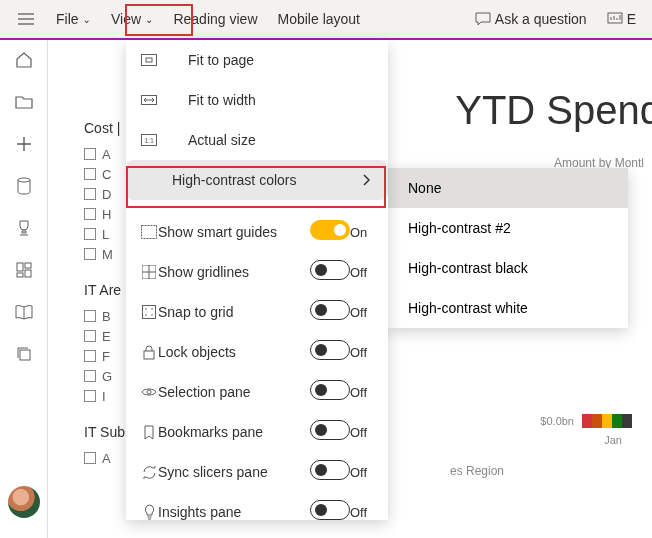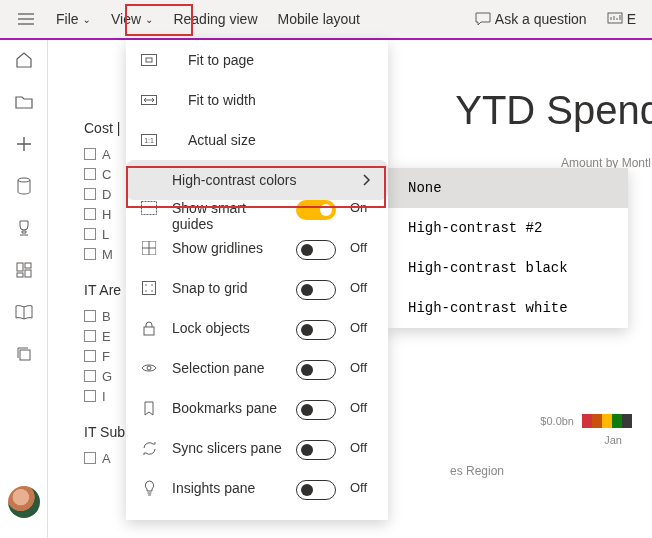--- a/index.html
+++ b/index.html
@@ -17,43 +17,43 @@
   .rail-icon { width: 20px; height: 20px; color: #605e5c; display: flex; align-items: center; justify-content: center; cursor: pointer; }
   .avatar { width: 32px; height: 32px; border-radius: 50%; background: radial-gradient(circle at 40% 35%, #e8b090 0 28%, #c47850 30% 48%, #2a5a3a 50% 100%); margin-top: auto; margin-bottom: 20px; cursor: pointer; }
 
   .canvas { position: absolute; left: 48px; top: 40px; right: 0; bottom: 0; background: #fff; }
   .filter-section { position: absolute; left: 36px; top: 80px; width: 150px; font-size: 13px; color: #323130; }
   .filter-title { font-size: 14px; margin-bottom: 8px; color: #323130; }
   .filter-item { display: flex; align-items: center; gap: 6px; height: 20px; color: #605e5c; font-size: 13px; }
   .chk { width: 12px; height: 12px; border: 1px solid #8a8886; background: #fff; flex-shrink: 0; }
   .section-gap { height: 18px; }
   .report-title { position: absolute; right: -10px; top: 48px; font-size: 40px; font-weight: 300; color: #323130; white-space: nowrap; }
-  .report-sub { position: absolute; right: 1px; top: 116px; font-size: 12px; color: #8a8886; white-space: nowrap; }
+  .report-sub { position: absolute; right: 8px; top: 116px; font-size: 12px; color: #8a8886; white-space: nowrap; }
   .chart-hint { position: absolute; right: 20px; bottom: 110px; display: flex; align-items: center; gap: 8px; font-size: 11px; color: #8a8886; }
   .mini-swatch { display: flex; height: 14px; }
   .mini-swatch span { width: 10px; height: 14px; }
   .region-hint { position: absolute; right: 148px; bottom: 60px; font-size: 12px; color: #8a8886; }
 
   .dropdown { position: absolute; left: 126px; top: 40px; width: 262px; background: #fff; box-shadow: 0 4px 14px rgba(0,0,0,0.18); z-index: 30; font-size: 14px; color: #323130; }
   .dd-item { height: 40px; display: flex; align-items: center; padding: 0 14px; gap: 30px; cursor: pointer; }
   .dd-item.hover { background: #e8e8e8; border-radius: 8px; }
   .dd-item.hc { justify-content: space-between; padding-right: 18px; }
   .dd-icon { width: 18px; height: 16px; display: flex; align-items: center; justify-content: center; color: #605e5c; flex-shrink: 0; }
   .dd-label { flex: 1; }
-  .dd-toggle-row { height: 40px; display: flex; align-items: flex-start; padding: 0 14px; gap: 14px; }
+  .dd-toggle-row { height: 40px; display: flex; align-items: flex-end; padding: 0 14px; }
   .toggle { width: 40px; height: 20px; border-radius: 10px; position: relative; flex-shrink: 0; }
   .toggle.on { background: #ffb900; }
   .toggle.off { background: #fff; border: 1px solid #323130; }
   .knob { width: 12px; height: 12px; border-radius: 50%; position: absolute; top: 50%; transform: translateY(-50%); }
   .toggle.on .knob { background: #fff; right: 4px; }
   .toggle.off .knob { background: #323130; left: 4px; }
   .tstate { width: 24px; font-size: 13px; color: #323130; text-align: left; }
 
   .submenu { position: absolute; left: 388px; top: 168px; width: 240px; background: #fff; box-shadow: 0 4px 14px rgba(0,0,0,0.18); z-index: 25; font-size: 14px; }
-  .sm-item { height: 40px; display: flex; align-items: center; padding: 0 20px; cursor: pointer; font-family: Liberation Mono, monospace; }
+  .sm-item { height: 40px; display: flex; align-items: center; padding: 0 20px; cursor: pointer; }
   .sm-item.sel { background: #e1dfdd; }
   svg { display: block; }
 </style>
 </head>
 <body>
 
 <div class="topbar">
   <div class="hamburger">
     <svg width="16" height="12" viewBox="0 0 16 12">
         <path d="M0 1h16M0 6h16M0 11h16" stroke="#323130" stroke-width="1.2"></path>

